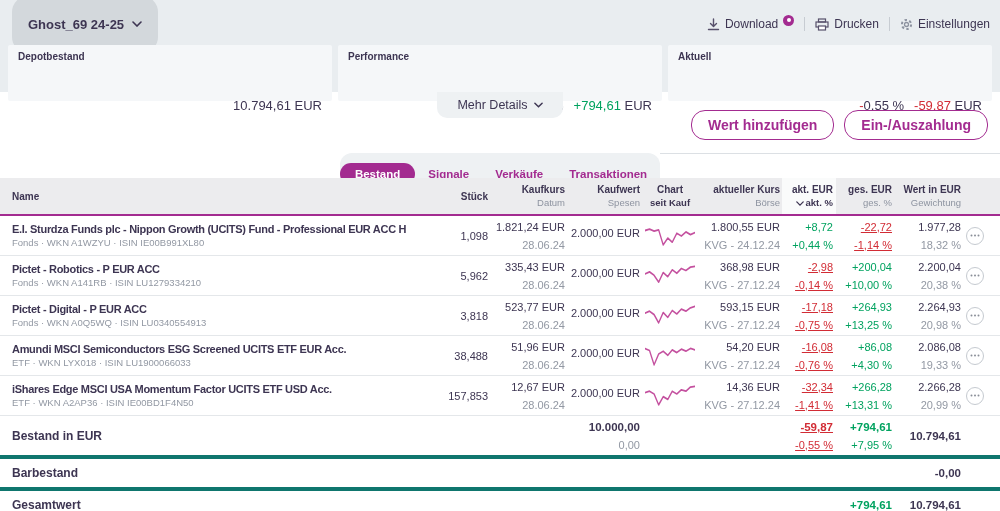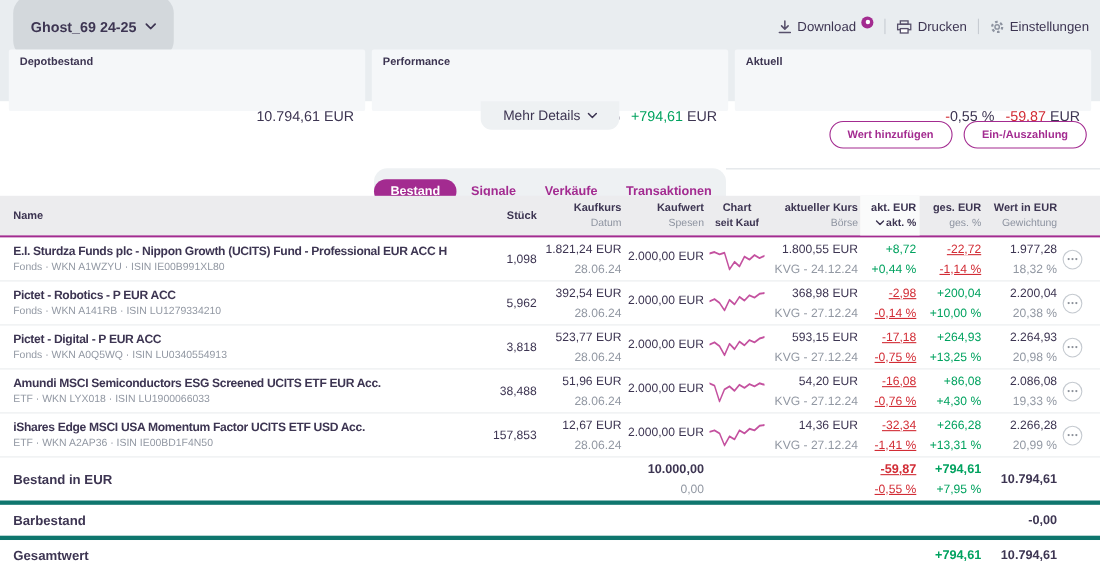--- a/index.html
+++ b/index.html
@@ -26,21 +26,21 @@
   .down{color:#d22c35;}
   .pct-gap{display:inline-block;width:10px;}
 
   
   .details-row{position:absolute;top:92px;left:0;right:0;display:flex;justify-content:center;}
   .details-btn{background:#eef1f3;border:none;border-radius:0 0 10px 10px;padding:6px 20px;
                font-size:12.5px;color:#3d3552;display:flex;align-items:center;gap:6px;cursor:pointer;
                font-family:"Liberation Sans",sans-serif;}
   .actions-row{position:absolute;top:110px;right:12px;display:flex;gap:10px;}
   .pill-btn{background:#fff;border:1.5px solid #a32b90;color:#a32b90;border-radius:14px;
-            padding:6px 16px;font-size:10px;font-weight:bold;cursor:pointer;font-family:"Liberation Sans",sans-serif;}
+            padding:6px 16px;font-size:14px;font-weight:bold;cursor:pointer;font-family:"Liberation Sans",sans-serif;}
 
   
   .tabs-row{position:absolute;top:153px;left:0;right:0;display:flex;}
   .tabs-row .sp-l{flex:1;}
   .tabs-row .sp-r{flex:1;height:1px;background:#dcе0e4;background:#dce0e4;}
   .tab-strip{display:flex;align-items:center;background:#eef1f3;border-radius:12px;}
   .tab{padding:15px 13px;font-size:11.5px;font-weight:bold;color:#a32b90;cursor:pointer;white-space:nowrap;}
   .tab.active{background:#a32b90;color:#fff;border-radius:12px;padding:5px 15px;}
 
   
@@ -262,21 +262,21 @@
 
     <div class="grid t-row">
       <div class="name-cell">
         <div class="row-title">Pictet - Robotics - P EUR ACC</div>
         <div class="row-meta">Fonds · WKN A141RB · ISIN LU1279334210</div>
       </div>
       <div class="cell num">
           <div class="v">5,962</div>
         </div>
       <div class="cell num">
-          <div class="v">392,54 EUR</div>
+          <div class="v">335,43 EUR</div>
           <div class="s">28.06.24</div>
         </div>
       <div class="cell num">
           <div class="v">2.000,00 EUR</div>
           <div class="s"></div>
         </div>
       <div class="cell">
           <svg class="spark" preserveAspectRatio="none" viewBox="0 -2 100 38">
             <polyline points="0.0,14 9.1,11 18.2,16 27.3,26 36.4,12 45.5,18 54.5,8 63.6,13 72.7,6 81.8,9 90.9,4 100.0,3" fill="none" stroke="#c4519f" stroke-width="2.6" stroke-linecap="round" stroke-linejoin="round"></polyline>
           </svg>

